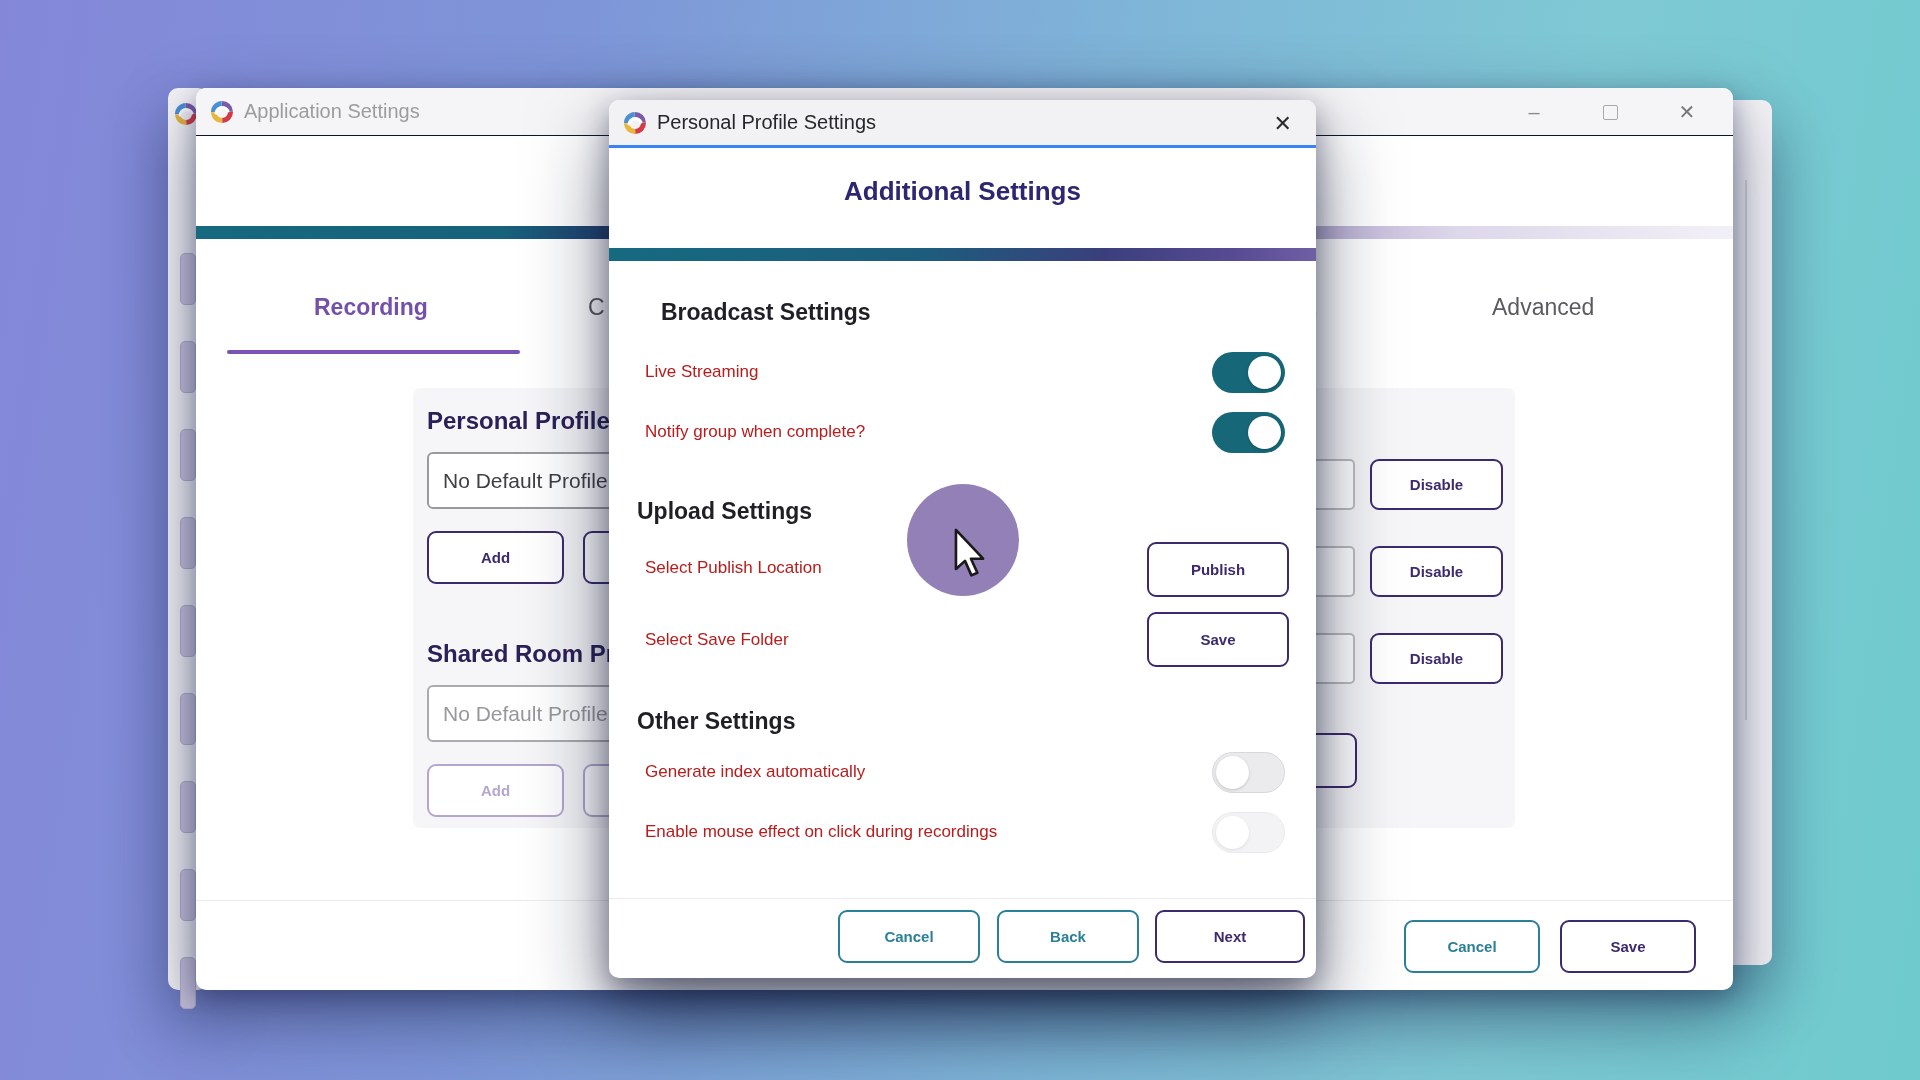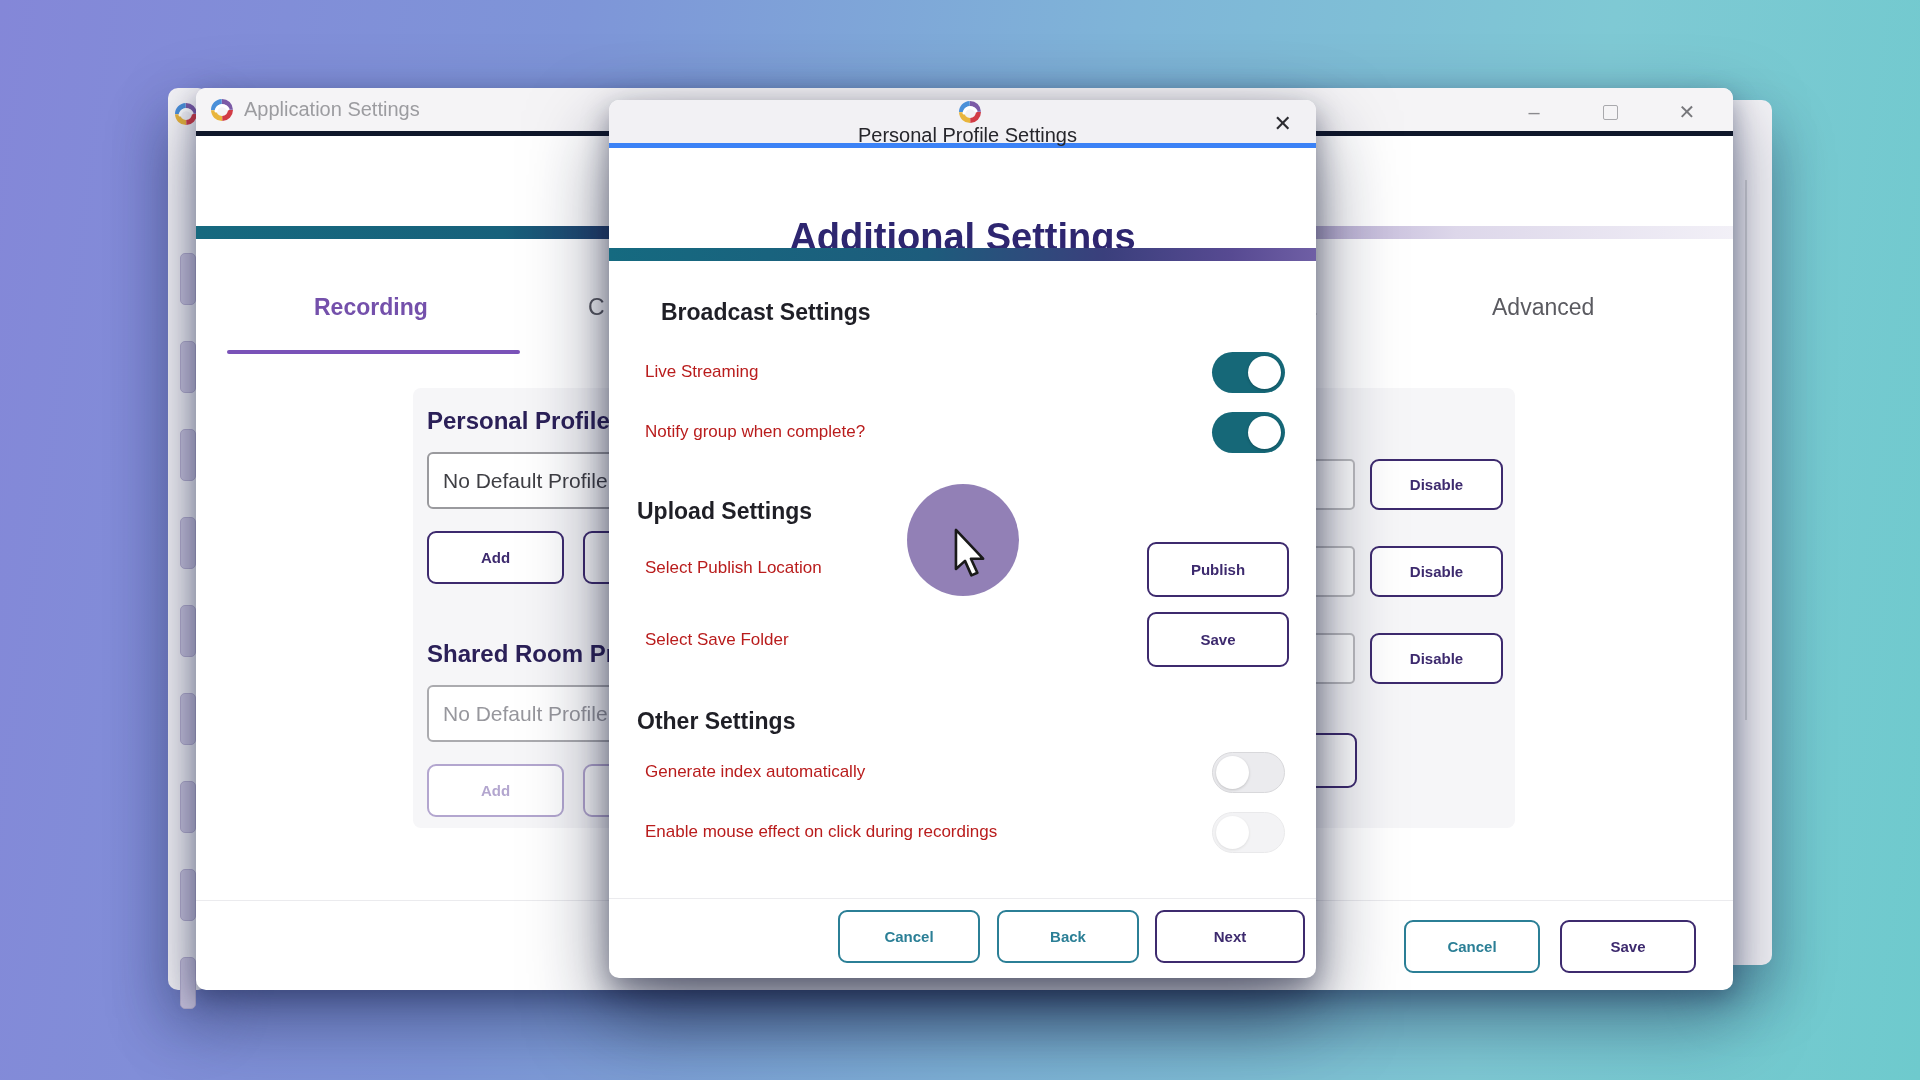--- a/index.html
+++ b/index.html
@@ -18,21 +18,21 @@
   }
   .sliver {
     background:#f5f4f7; border-radius:10px;
     box-shadow:0 30px 60px rgba(20,30,70,.40);
   }
 
   
   #app-window { left:196px; top:88px; width:1537px; height:902px; }
   .titlebar {
     position:absolute; left:0; top:0; right:0; height:48px;
-    background:#f5f4f6; border-bottom:5px solid #0f172a;
+    background:#f5f4f6; border-bottom:1px solid #0f172a;
     border-radius:10px 10px 0 0; display:flex; align-items:center;
   }
   .titlebar .logo { margin-left:14px; width:24px; height:24px; flex:0 0 auto; }
   .title-text { margin-left:10px; font-size:20px; color:#9c9ca0; }
   #dialog .title-text { color:#26262b; }
   .win-controls { position:absolute; top:0; height:48px; display:flex; align-items:center; gap:58px; }
   #app-window .win-controls { right:35px; }
   .ctl { width:22px; text-align:center; font-size:20px; color:#8a8a8e; cursor:default; }
   .ctl.max-box { width:15px; height:15px; border:1.5px solid #a9a9ad; border-radius:2px; }
   .gradient-bar-app {
@@ -57,25 +57,25 @@
     font-family:"Liberation Sans", sans-serif;
   }
   .btn.teal { border-color:#2b7f96; color:#2b7f96; }
   .btn.disabled { border-color:#b3a6cf; color:#b3a6cf; }
   .field-sliver { position:absolute; width:215px; height:51px; background:#fff; border:2px solid #bcbcbf; border-radius:5px; }
   .footer-divider { position:absolute; left:0; width:100%; height:1px; background:#ebebee; }
 
   
   #dialog { left:609px; top:100px; width:707px; height:878px;
     box-shadow:0 35px 80px rgba(15,20,50,.55), 0 10px 28px rgba(15,20,50,.4); }
-  #dialog .titlebar { background:#f2f1f4; border-bottom:5px solid #3b82f6;flex-direction:column; }
+  #dialog .titlebar { background:#f2f1f4; border-bottom:3px solid #3b82f6; }
   .dlg-close { position:absolute; right:24px; top:0; height:48px; display:flex; align-items:center;
     font-size:22px; color:#2c2c31; cursor:pointer; }
   .dlg-heading { position:absolute; left:0; top:76px; width:100%; text-align:center;
-    font-size:38px; font-weight:700; color:#2e2670;margin-top:40px; }
+    font-size:26px; font-weight:700; color:#2e2670; }
   .gradient-bar-dlg {
     position:absolute; left:0; top:148px; width:100%; height:13px;
     background:linear-gradient(90deg,#156a80 0%,#1d5c7c 45%,#3a3f7c 70%,#574a92 88%,#6f5fa5 100%);
   }
   .dlg-section { position:absolute; left:28px; font-size:23px; font-weight:700; color:#1f1f26; }
   .dlg-label { position:absolute; left:36px; font-size:17px; color:#b91c1c; }
   .toggle { position:absolute; width:73px; height:41px; border-radius:21px; cursor:pointer; }
   .toggle .knob { position:absolute; top:4px; width:33px; height:33px; border-radius:50%; background:#fff; }
   .toggle.on { background:#166878; }
   .toggle.on .knob { right:4px; box-shadow:0 1px 3px rgba(0,0,0,.25); }

